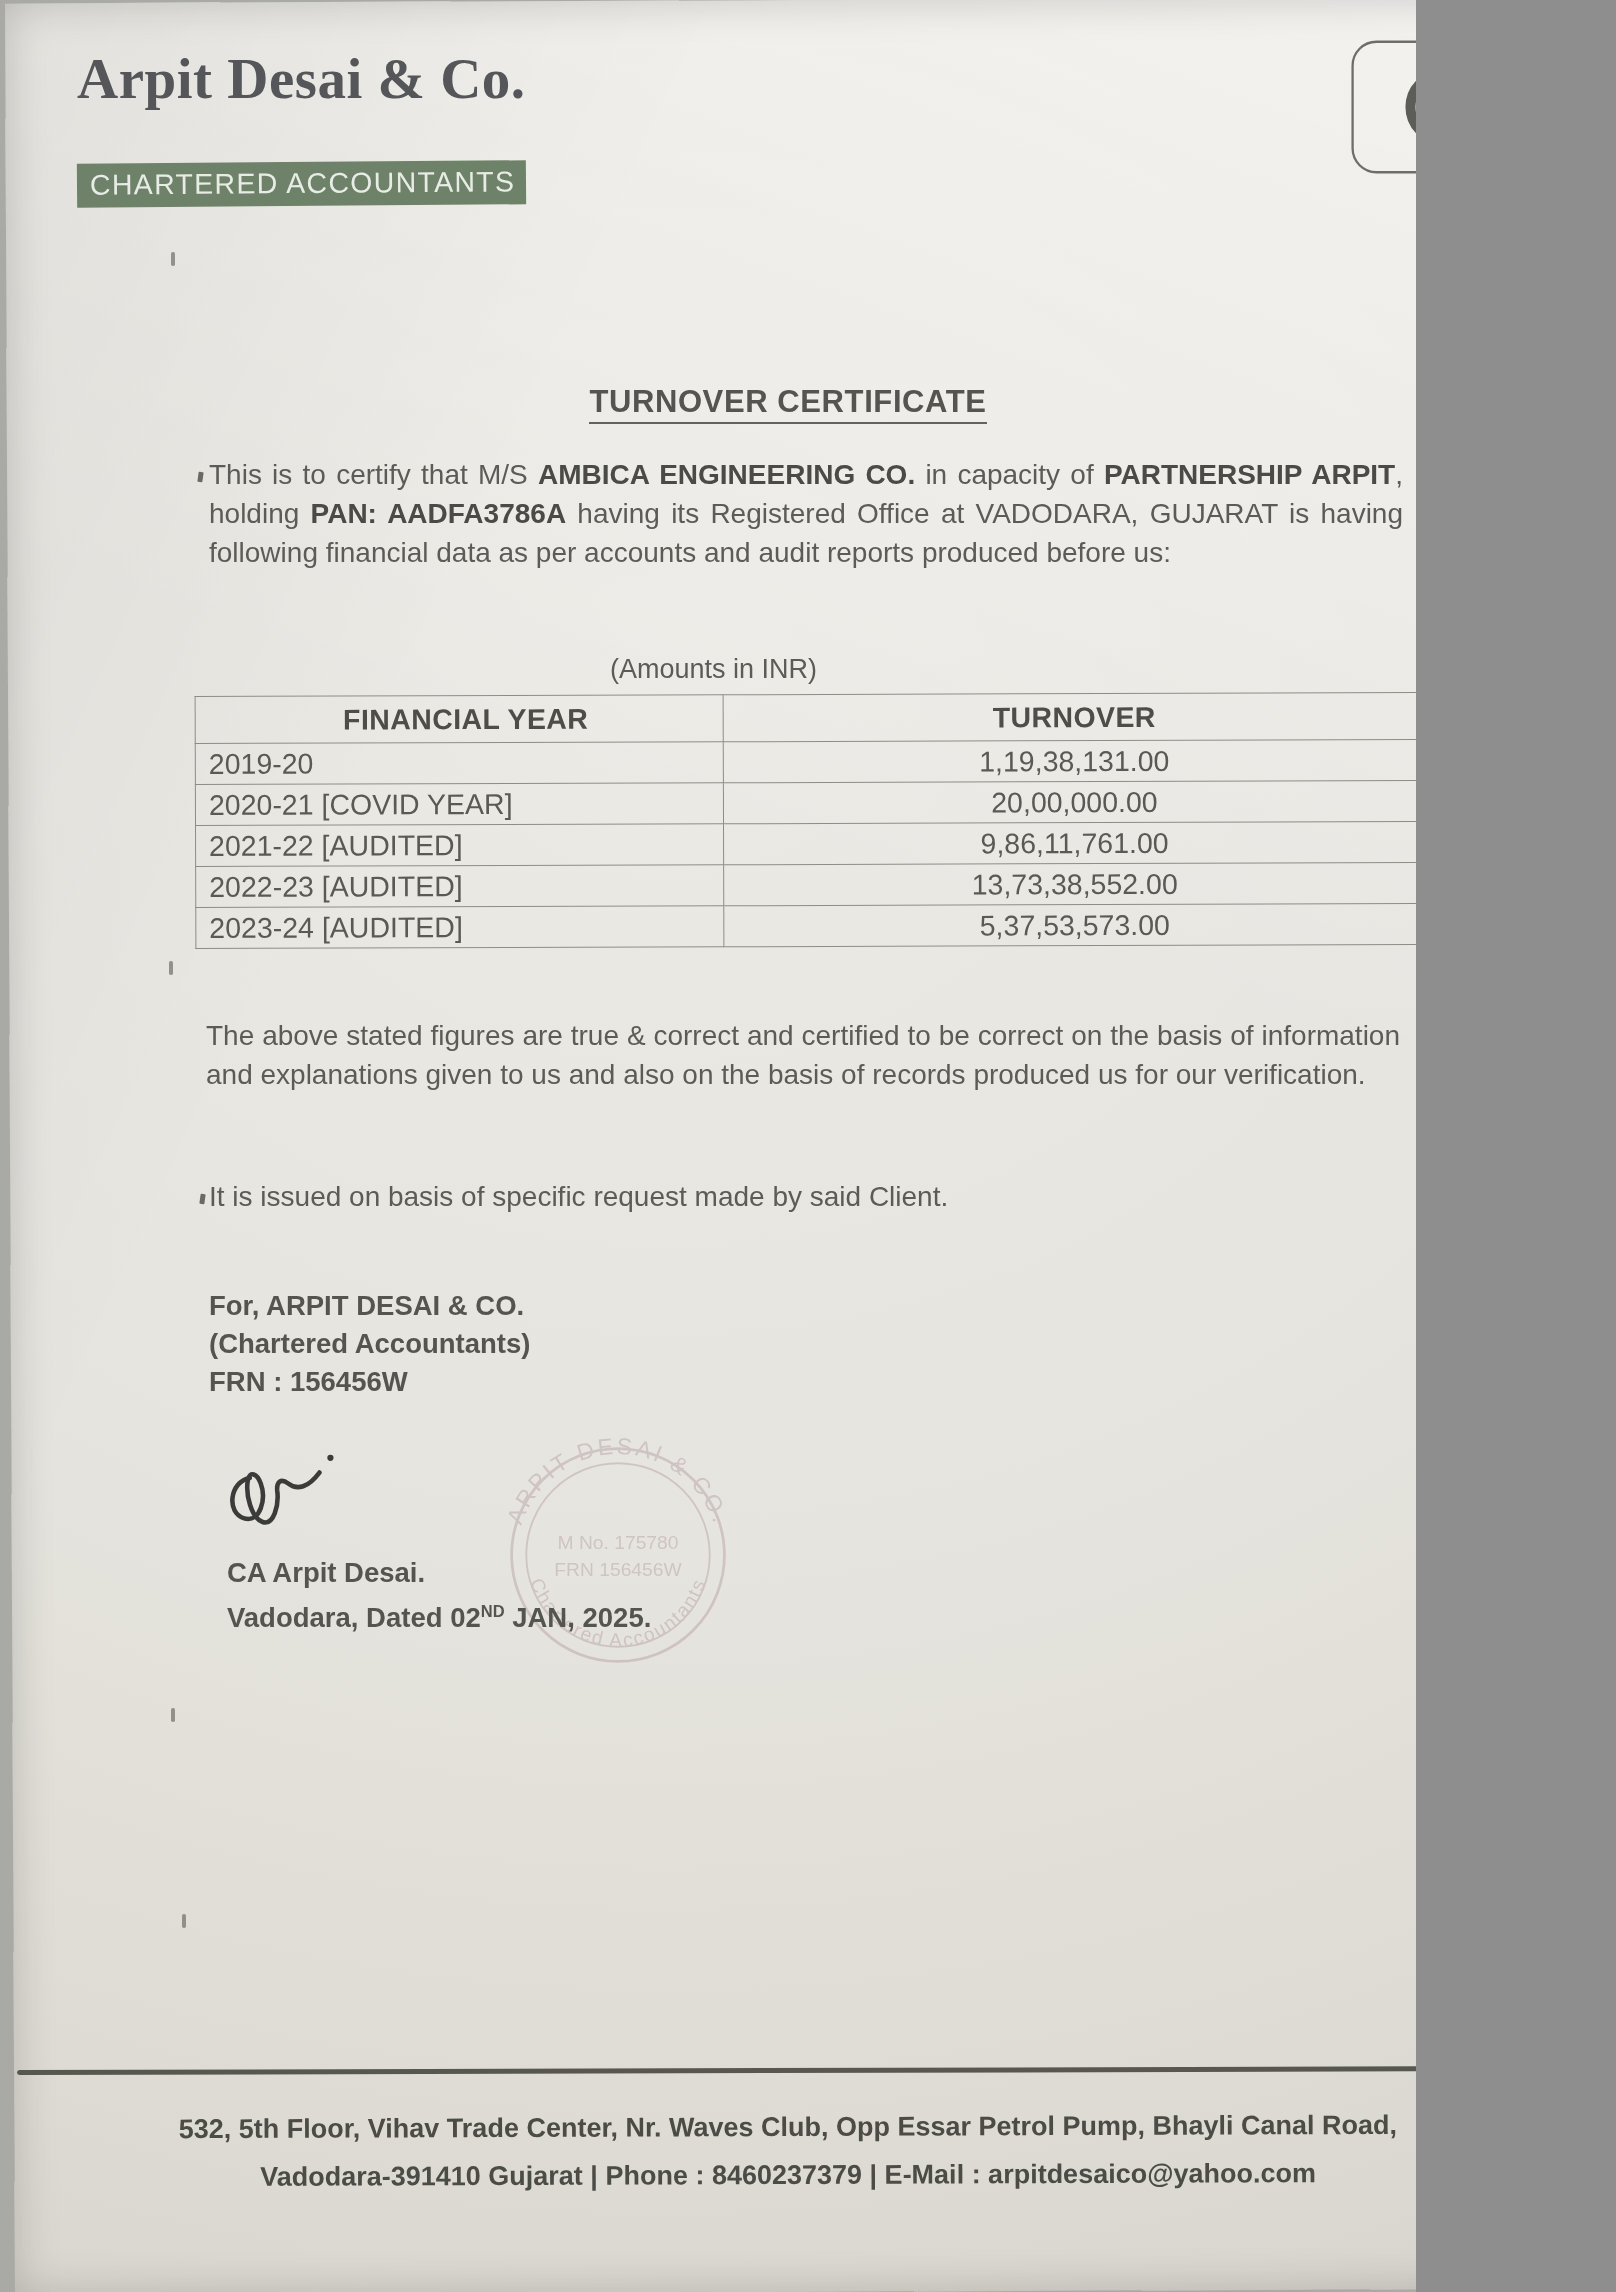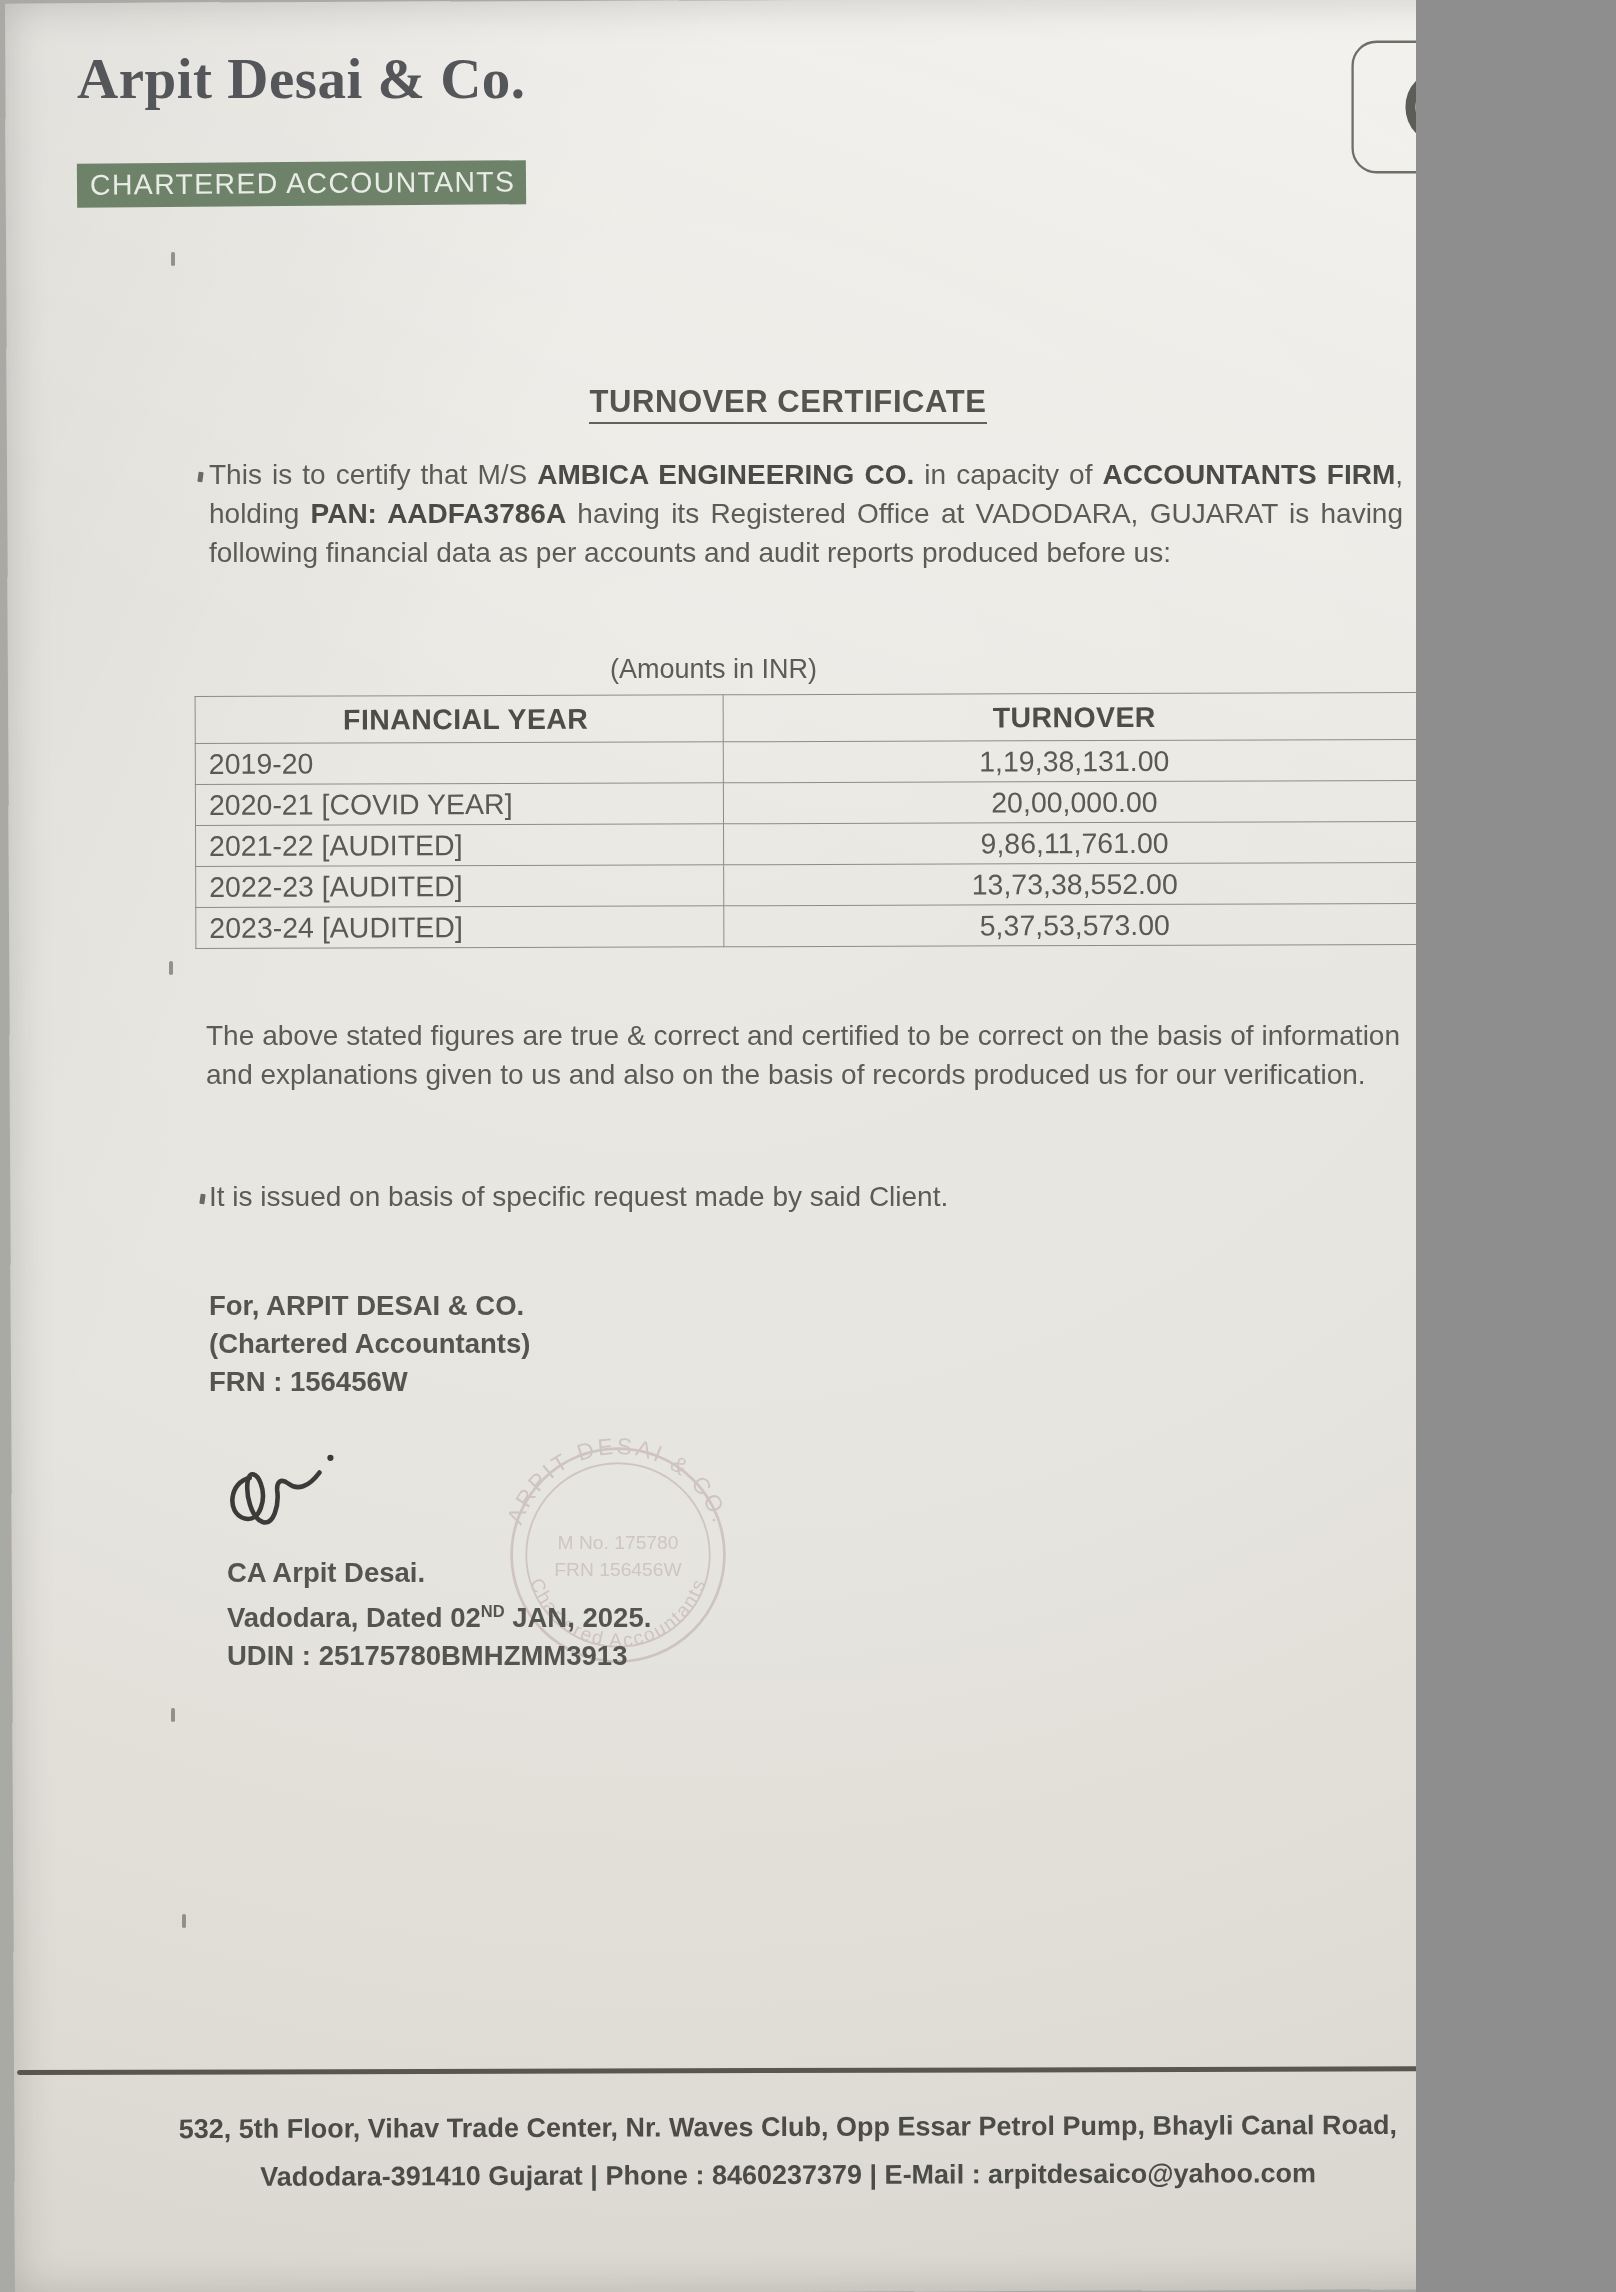--- a/index.html
+++ b/index.html
@@ -266,21 +266,21 @@
     <div class="margin-mark" style="left:171px; top:252px;"></div>
     <div class="margin-mark" style="left:169px; top:961px;"></div>
     <div class="margin-mark" style="left:171px; top:1708px;"></div>
     <div class="margin-mark" style="left:182px; top:1914px;"></div>
 
     <div class="doc-title">
       <span>TURNOVER CERTIFICATE</span>
     </div>
 
     <div class="bullet-dot" style="left:198px; top:472px;"></div>
-    <div class="para" id="para-intro">This is to certify that M/S <b>AMBICA ENGINEERING CO.</b> in capacity of <b>ACCOUNTANTS FIRM</b>, holding <b>PAN: AADFA3786A</b> having its Registered Office at VADODARA, GUJARAT is having following financial data as per accounts and audit reports produced before us:</div>
+    <div class="para" id="para-intro">This is to certify that M/S <b>AMBICA ENGINEERING CO.</b> in capacity of <b>PARTNERSHIP ARPIT</b>, holding <b>PAN: AADFA3786A</b> having its Registered Office at VADODARA, GUJARAT is having following financial data as per accounts and audit reports produced before us:</div>
 
     <div class="amounts-note">(Amounts in INR)</div>
 
     <table id="turnover-table">
       <thead>
         <tr>
           <th class="col-year">FINANCIAL YEAR</th>
           <th class="col-value">TURNOVER</th>
         </tr>
       </thead>
@@ -345,21 +345,20 @@
         <text x="145" y="138" text-anchor="middle" font-family="Liberation Sans, sans-serif" font-size="21" fill="#9a7b84">M No. 175780</text>
         <text x="145" y="168" text-anchor="middle" font-family="Liberation Sans, sans-serif" font-size="21" fill="#9a7b84">FRN 156456W</text>
       </svg>
     </div>
 
     <div class="sig-block-2">
       <div>CA Arpit Desai.</div>
       <div>
         <span>Vadodara, Dated 02</span><sup>ND</sup><span> JAN, 2025.</span>
       </div>
-      <div>UDIN : 25175780BMHZMM3913</div>
     </div>
 
     <div class="footer-rule"></div>
     <div class="footer">
       <div>532, 5th Floor, Vihav Trade Center, Nr. Waves Club, Opp Essar Petrol Pump, Bhayli Canal Road,</div>
       <div>Vadodara-391410 Gujarat | Phone : 8460237379 | E-Mail : arpitdesaico@yahoo.com</div>
     </div>
 
   </div>
 </div>

